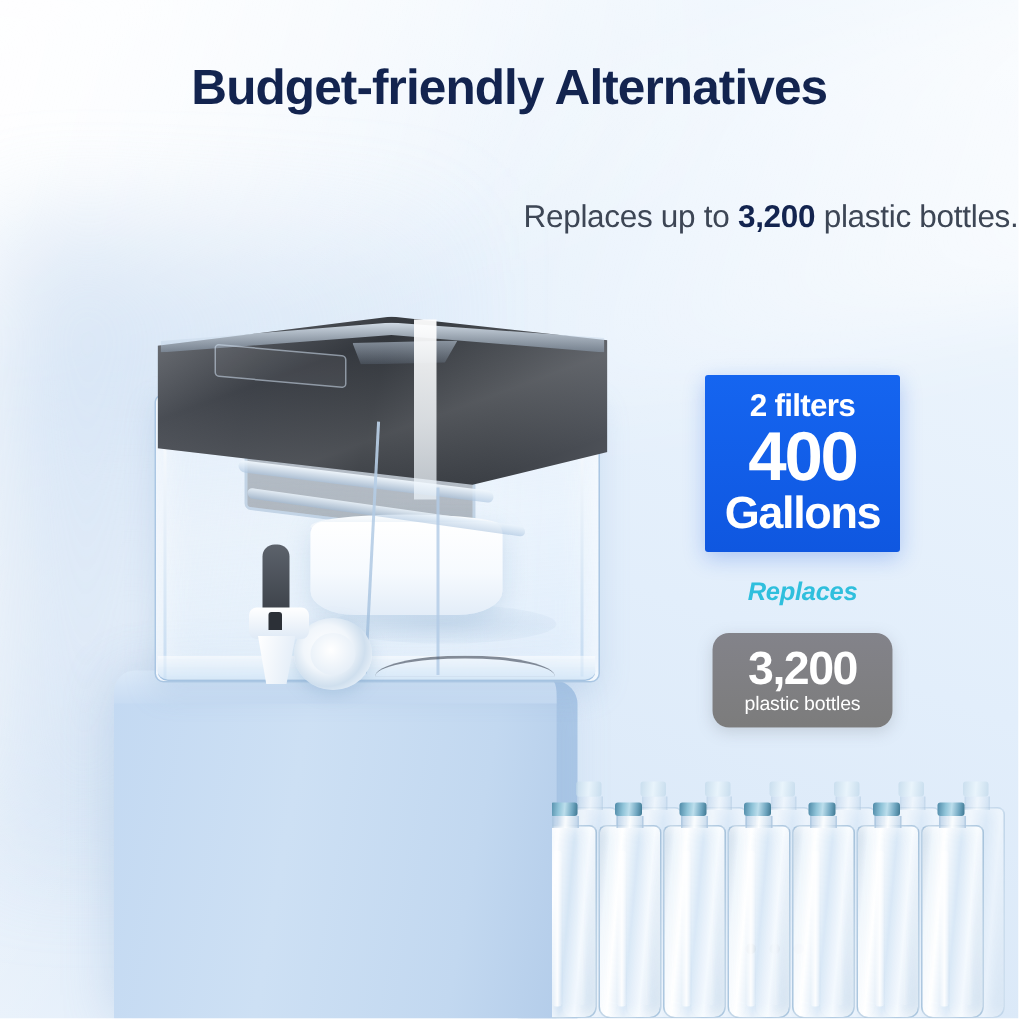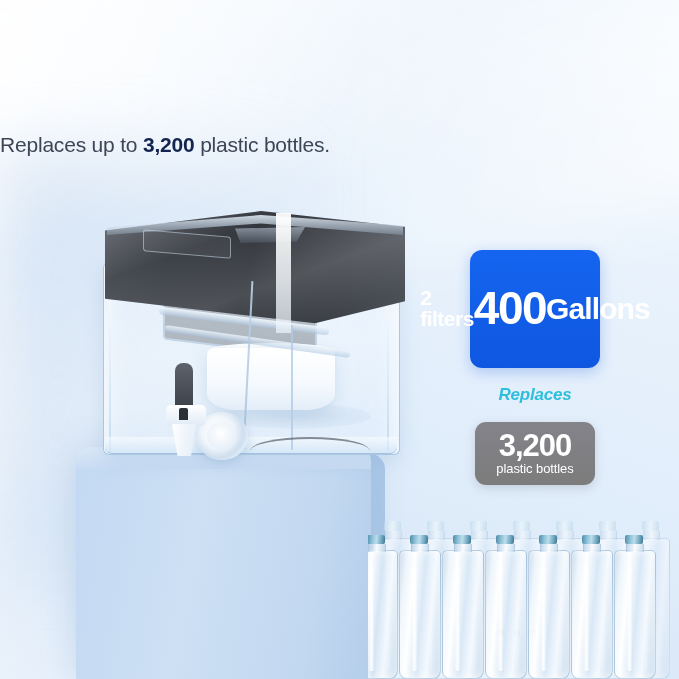--- a/index.html
+++ b/index.html
@@ -61,21 +61,21 @@
   .headline-l1 { font-size: 33px; }
   .headline-l2 { font-size: 33px; }
   .hl-eco   { color: #1a5ce8; }
   .hl-dark  { color: #13244f; }
 
   .subhead {
     position: absolute;
     top: 133px;
     left: 0;
     width: 679px;
-    text-align: left;
+    text-align: right;
     font-size: 21px;
     color: #3d4655;
     letter-spacing: -0.2px;
   }
   .subhead .num { font-weight: bold; color: #13244f; }
 
   
   .pedestal {
     position: absolute;
     left: 76px;
@@ -308,23 +308,23 @@
     width: 120px; height: 12px;
     border-top: 2px solid rgba(70,80,95,0.65);
     border-radius: 50% 50% 0 0 / 100% 100% 0 0;
   }
 
   
   .badge-blue {
     position: absolute;
     left: 470px; top: 250px;
     width: 130px; height: 118px;
-    border-radius: 12px;
+    border-radius: 2px;
     display: flex;
-    flex-direction: row;
+    flex-direction: column;
     align-items: center;
     justify-content: center;
     color: #ffffff;
     box-shadow: 0 4px 14px rgba(25,90,225,0.28);
   }
   .badge-blue .l1 {
     font-size: 21px;
     font-weight: bold;
     letter-spacing: -0.5px;
     line-height: 1;
@@ -459,20 +459,21 @@
 <body>
 
 <div id="scene">
 
   <div class="bg-streak streak-a"></div>
   <div class="bg-streak streak-b"></div>
   <div class="bg-streak streak-c"></div>
   <div class="bg-streak streak-d"></div>
 
   <div class="headline">
+    <div class="headline-l2 hl-dark" style="color: rgb(19, 36, 79);">Budget-friendly Alternatives</div>
   </div>
 
   <div class="subhead">
     <span>Replaces up to </span><span class="num" style="color: rgb(19, 36, 79);">3,200</span><span> plastic bottles.</span>
   </div>
 
   <div class="pedestal-right"></div>
   <div class="pedestal"></div>
   <div class="pedestal-top"></div>
 

